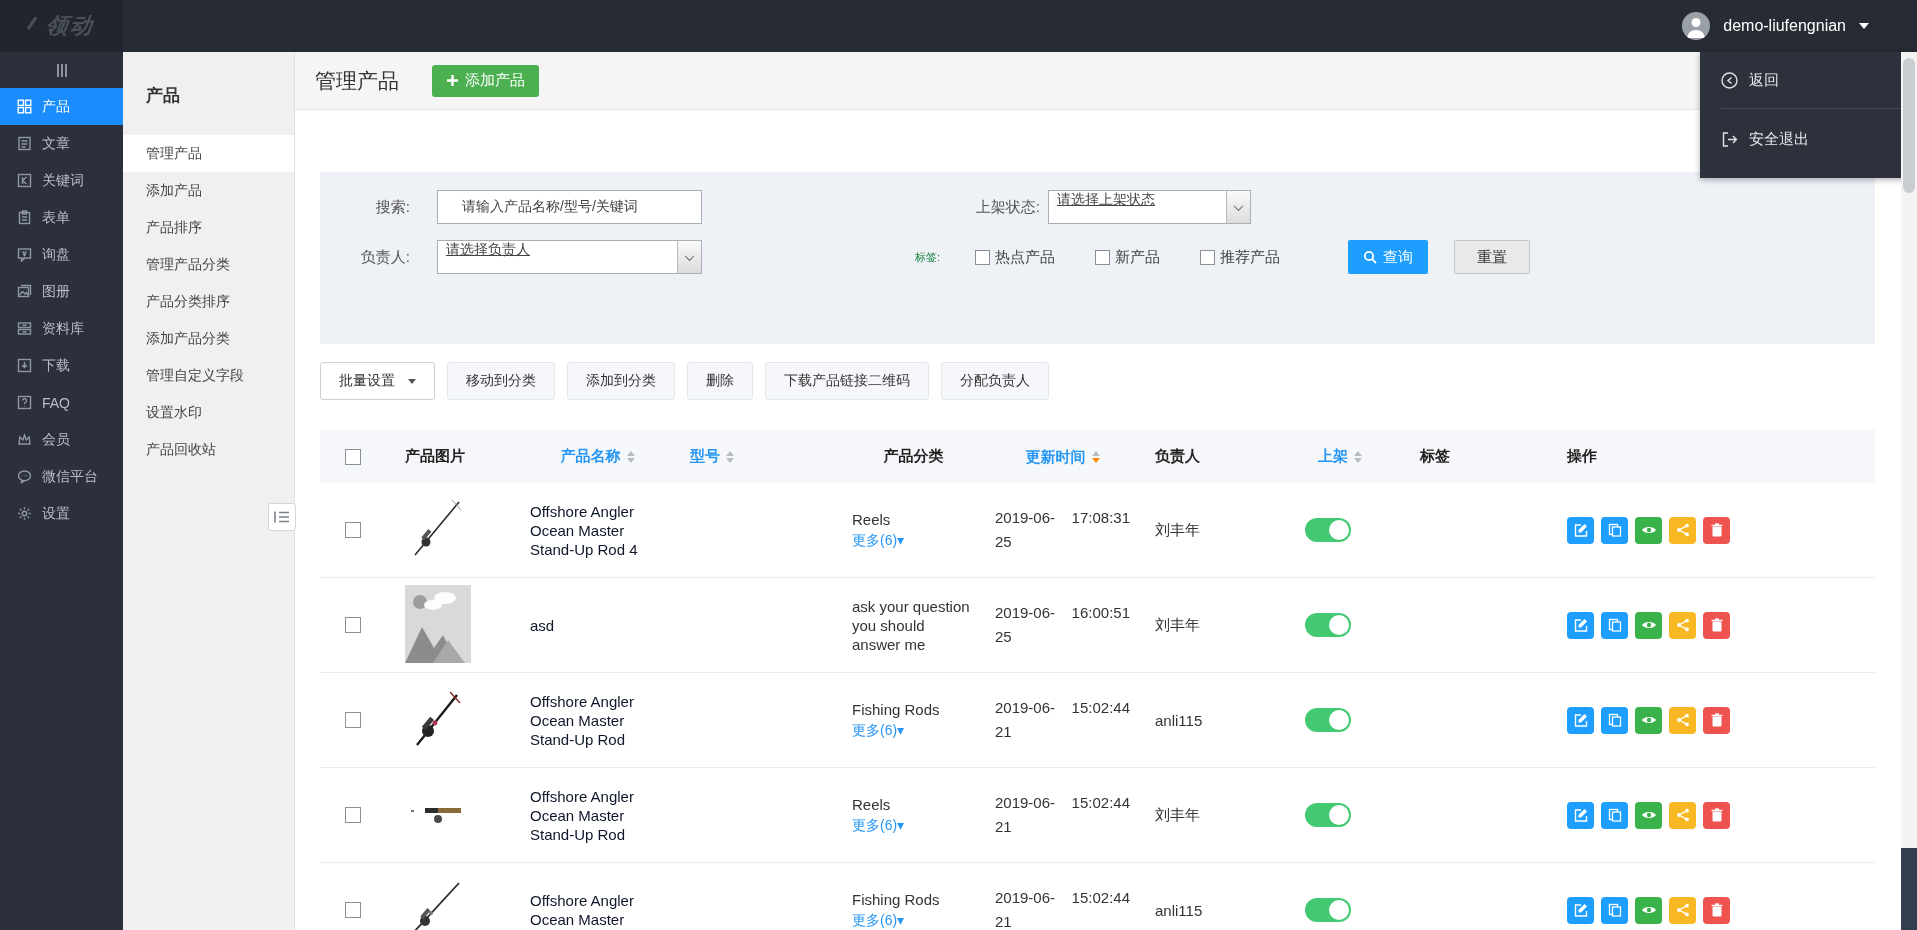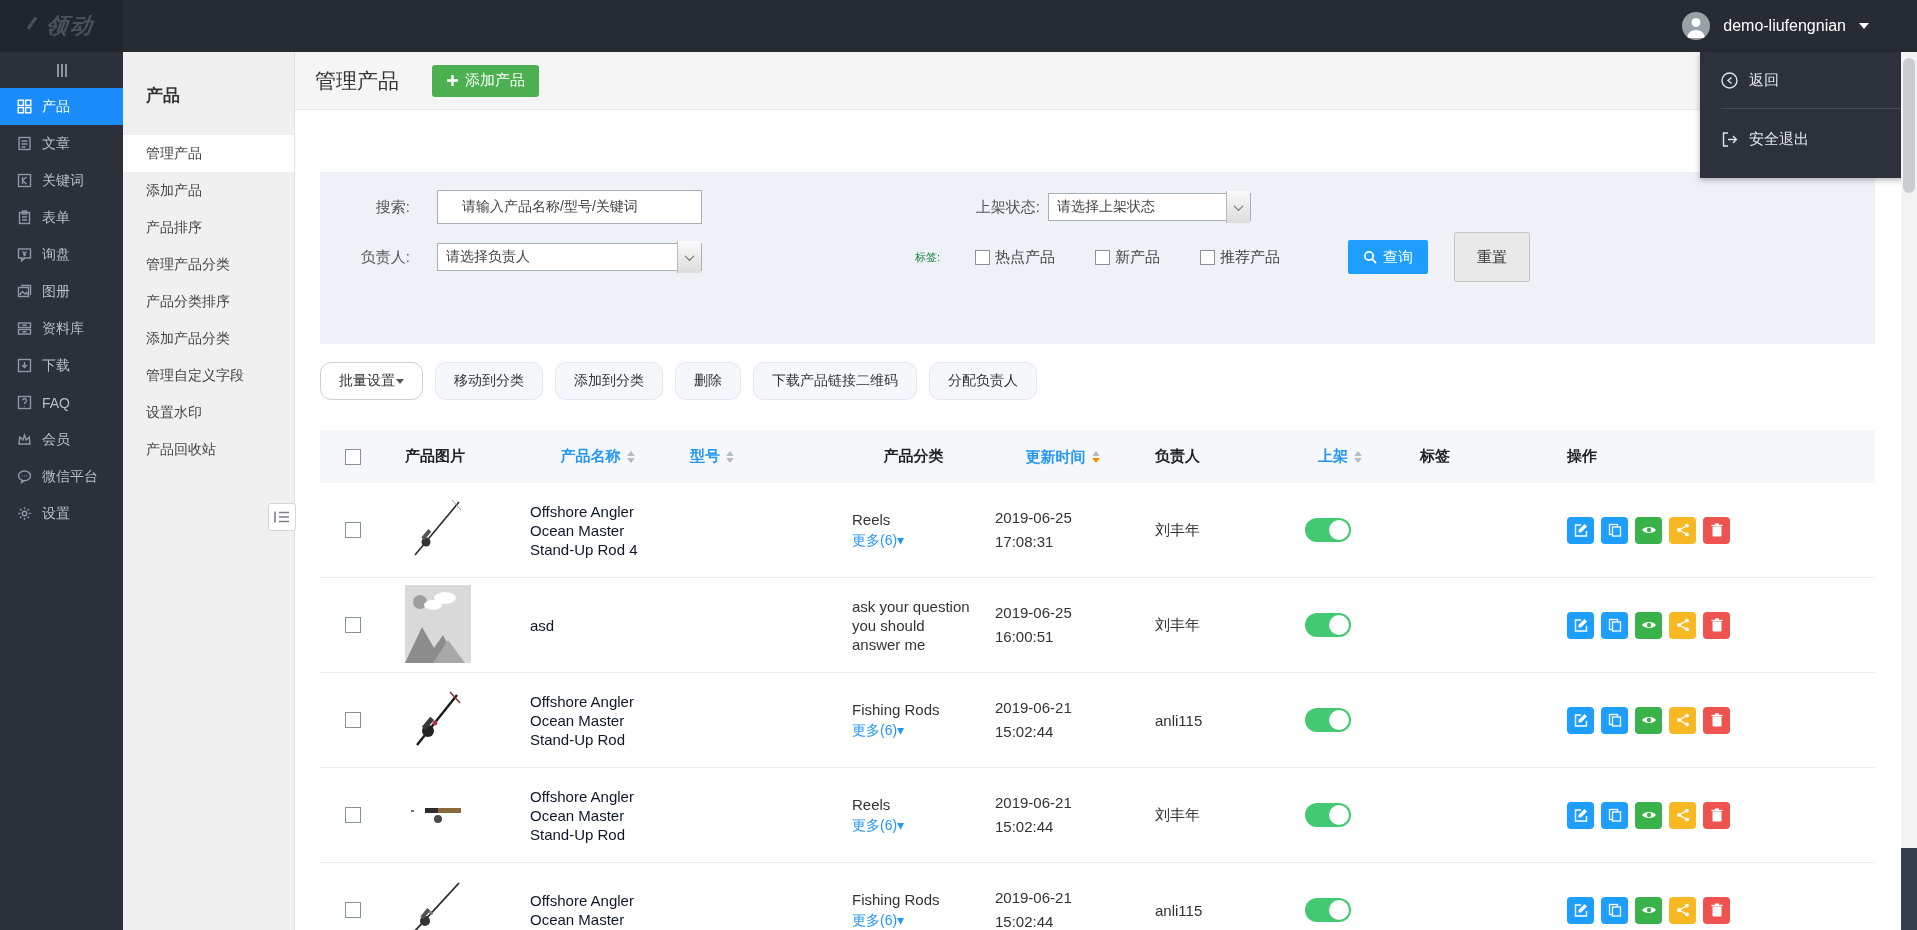--- a/index.html
+++ b/index.html
@@ -47,48 +47,48 @@
 
   .body-area { padding-left:25px; }
 
   
   .filter-panel { margin-top:62px; width:1555px; height:172px; background:#eef1f6; padding-top:18px; }
   .f-row { display:flex; align-items:center; height:34px; margin-bottom:16px; }
   .f-label { width:60px; margin-left:30px; margin-right:27px; text-align:right; font-size:15px; color:#555; flex:0 0 auto; }
   .f-label2 { width:338px; text-align:right; font-size:15px; color:#555; flex:0 0 auto; margin-right:8px; }
   .f-input { width:265px; height:34px; background:#fff; border:1px solid #a9afb8; font-size:14px; color:#444; padding:0 24px; display:flex; align-items:center; }
   .f-input.small { width:203px; }
-  .f-select { width:265px; height:28px; background:#fff; border:1px solid #a9afb8; font-size:14px; color:#444; display:flex; align-items:center; cursor:pointer; }
+  .f-select { width:265px; height:34px; background:#fff; border:1px solid #a9afb8; font-size:14px; color:#444; display:flex; cursor:pointer;text-decoration:underline; }
   .f-select.small { width:203px; }
   .f-select .sel-text { flex:1; padding-left:8px; }
   .sel-arrow { width:24px; height:32px; background:linear-gradient(#fafafa,#dcdcdc); border-left:1px solid #b9b9b9; display:flex; align-items:center; justify-content:center; }
   .sel-arrow b { width:7px; height:7px; border-right:1.5px solid #666; border-bottom:1.5px solid #666; transform:rotate(45deg) translate(-1px,-1px); }
   .tag-label { width:238px; text-align:right; font-size:11px; color:#15803d; margin-right:35px; flex:0 0 auto; }
   .chk-item { display:flex; align-items:center; gap:5px; font-size:15px; color:#444; margin-right:40px; cursor:pointer; }
   .chk-box { width:15px; height:15px; border:1px solid #8a8f98; background:#fff; flex:0 0 auto; }
   .query-btn { margin-left:28px; width:80px; height:34px; background:#1e9fff; color:#fff; border:none; border-radius:2px; font-size:15px; display:flex; align-items:center; justify-content:center; gap:6px; cursor:pointer; font-family:inherit; }
-  .reset-btn { margin-left:26px; width:76px; height:50px; background:#e9e9e9; color:#333; border:1px solid #c6c6c6; border-radius:2px; font-size:15px; cursor:pointer; font-family:inherit; }
+  .reset-btn { margin-left:26px; width:76px; height:34px; background:#e9e9e9; color:#333; border:1px solid #c6c6c6; border-radius:2px; font-size:15px; cursor:pointer; font-family:inherit; }
 
   
   .toolbar { margin-top:18px; display:flex; gap:12px; }
-  .tb-btn { height:38px; padding:0 18px; background:#f5f7fb; border:1px solid #e3e7ee; border-radius:11px; font-size:14px; color:#333; cursor:pointer; font-family:inherit; display:flex; align-items:center; gap:1px; }
+  .tb-btn { height:38px; padding:0 18px; background:#f5f7fb; border:1px solid #e3e7ee; border-radius:3px; font-size:14px; color:#333; cursor:pointer; font-family:inherit; display:flex; align-items:center; gap:13px; }
   .tb-btn.primary { background:#ffffff; border:1px solid #cfcfcf; }
   .tb-caret { width:0; height:0; border-left:4px solid transparent; border-right:4px solid transparent; border-top:5px solid #555; }
 
   
   .table { margin-top:30px; width:1555px; }
   .thead { height:53px; background:#f5f7fa; display:flex; align-items:center; font-size:15px; font-weight:bold; color:#222; }
   .trow { height:95px; display:flex; align-items:center; border-bottom:1px solid #ececec; font-size:15px; color:#333; }
   .col { flex:0 0 auto; display:flex; align-items:center; }
   .c-check { width:75px; padding-left:25px; }
   .c-img { width:110px; padding-left:10px; }
   .c-name { width:160px; padding-left:25px; flex-direction:column; align-items:flex-start; justify-content:center; }
   .c-model { width:165px; padding-left:25px; }
   .c-cat { width:145px; padding-left:22px; flex-direction:column; align-items:flex-start; justify-content:center; }
-  .c-time { width:155px; padding-left:20px; flex-direction:column; align-items:flex-start; justify-content:center; line-height:24px; }
+  .c-time { width:155px; padding-left:20px; flex-direction:row; align-items:flex-start; justify-content:center; line-height:24px; }
   .c-owner { width:155px; padding-left:25px; }
   .c-toggle { width:110px; padding-left:20px; }
   .c-toggle-h { width:110px; padding-left:33px; }
   .c-tags { width:150px; padding-left:25px; }
   .c-actions { width:330px; padding-left:22px; gap:7px; }
   .sort-col { color:#2696f5; }
   .sorters { display:inline-flex; flex-direction:column; gap:2px; margin-left:6px; }
   .s-up { width:0; height:0; border-left:4px solid transparent; border-right:4px solid transparent; border-bottom:5px solid #b6bcc6; }
   .s-down { width:0; height:0; border-left:4px solid transparent; border-right:4px solid transparent; border-top:5px solid #b6bcc6; }
   .s-down.active { border-top-color:#ff8a00; }

